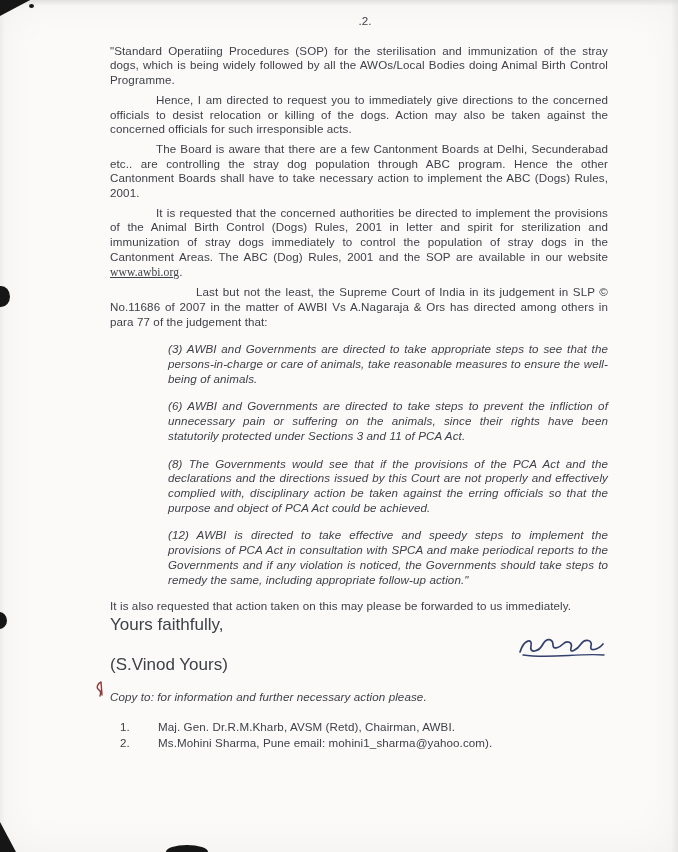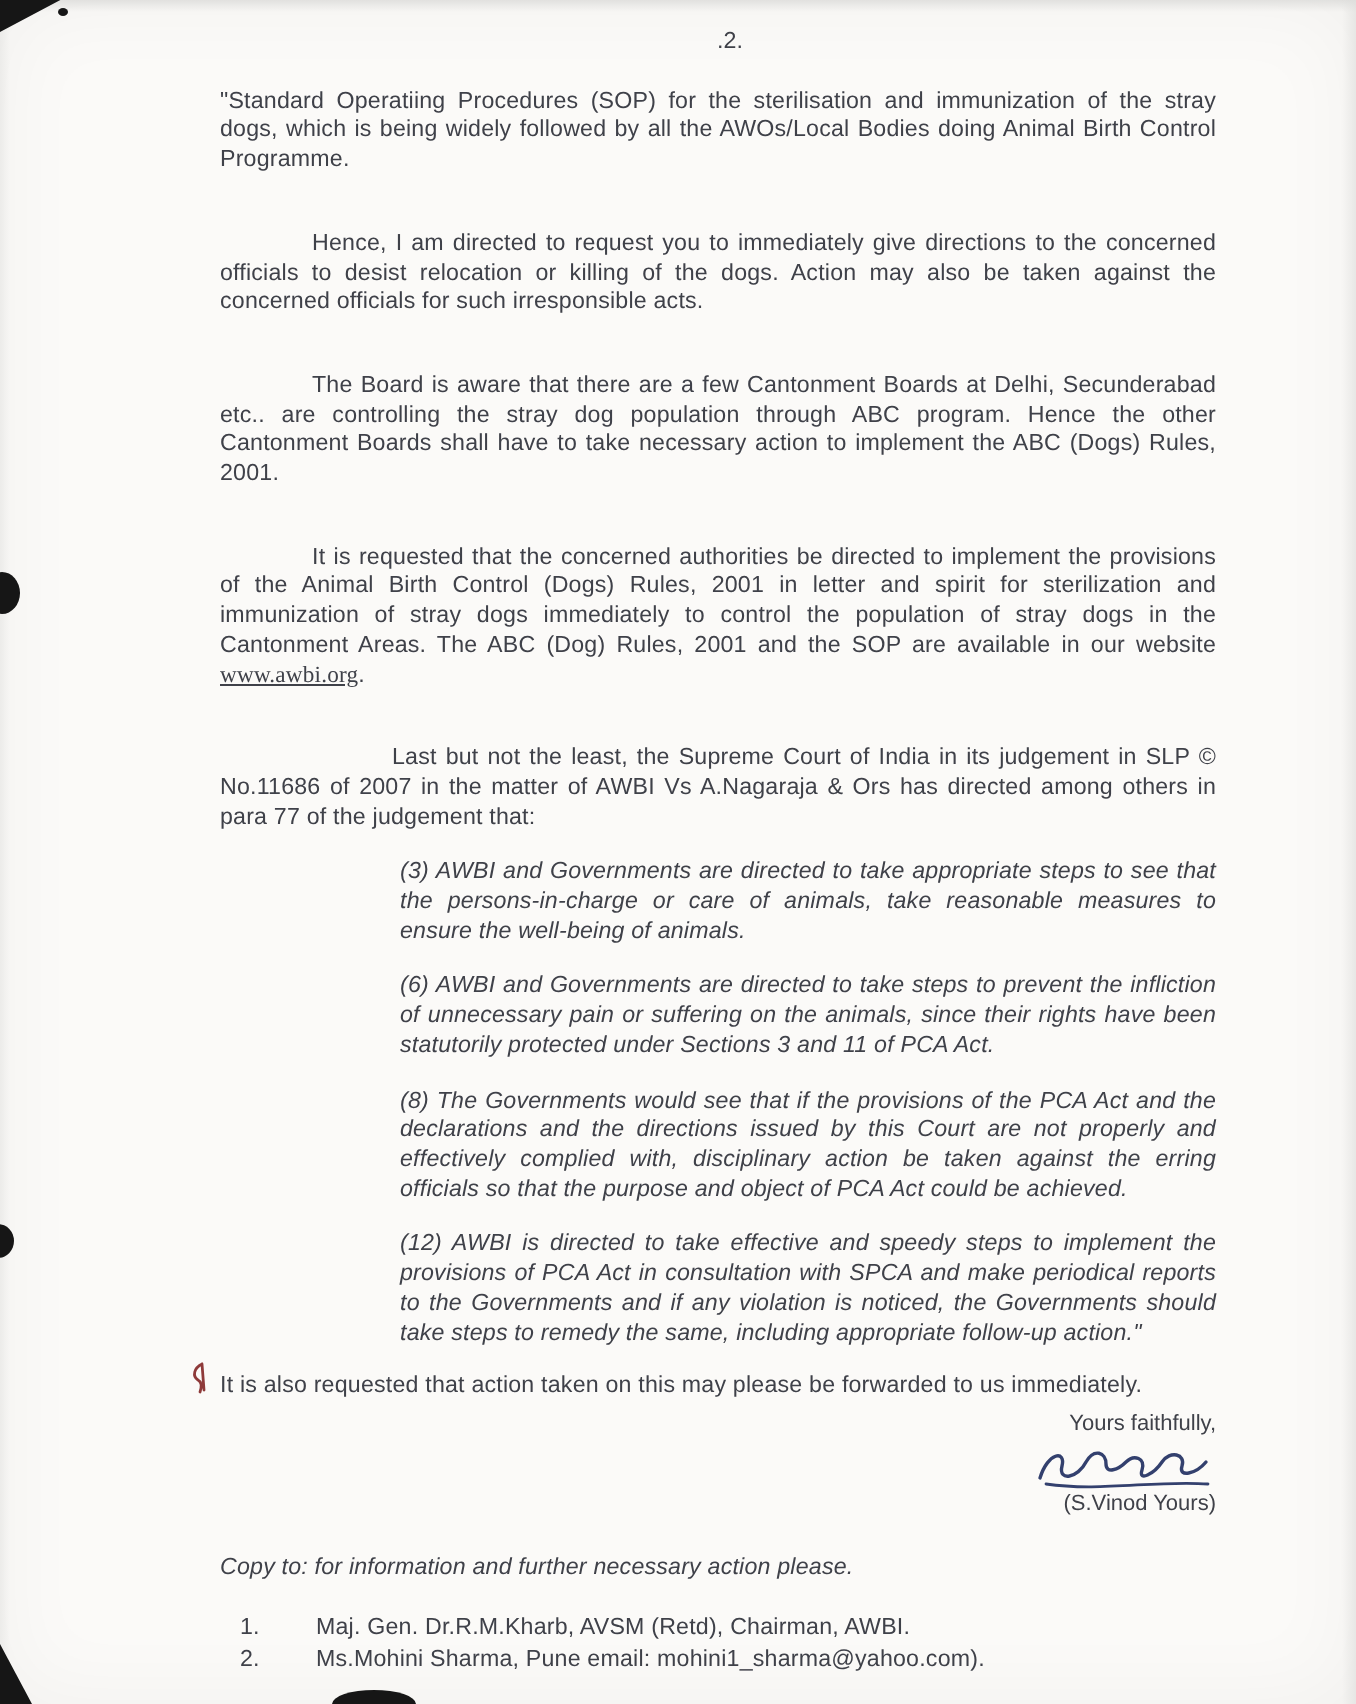--- a/index.html
+++ b/index.html
@@ -41,35 +41,35 @@
     line-height: 14.7px;
     padding-left: 12px;
   }
   p {
     margin: 0;
     font-size: 11.6px;
     line-height: 14.7px;
     text-align: justify;
     letter-spacing: 0.1px;
   }
-  .para { margin-top: 27px; }
+  .para { margin-top: 5px; }
   .first-para { margin-top: 15px; }
   .indent { text-indent: 46px; }
   .indent-lg { text-indent: 86px; }
   .quote {
-    margin-left: 90px;
+    margin-left: 58px;
     margin-top: 13px;
     font-style: italic;
   }
   .scan-link { text-decoration: underline; font-family: Liberation Serif, serif; }
   .closing { margin-top: 12px; }
   .sig-block {
     margin-top: 4px;
-    text-align: right;
-    font-size: 11px;
+    text-align: left;
+    font-size: 17px;
     line-height: 14.7px;
   }
   .sig-scribble { display: block; margin: 1px 2px 0 auto; }
   .copy-label { margin-top: 18px; text-align: left; font-style: italic; }
   .copy-list { margin-top: 14px; }
   .copy-item {
     display: flex;
     font-size: 11.6px;
     line-height: 15.5px;
     letter-spacing: 0.1px;

